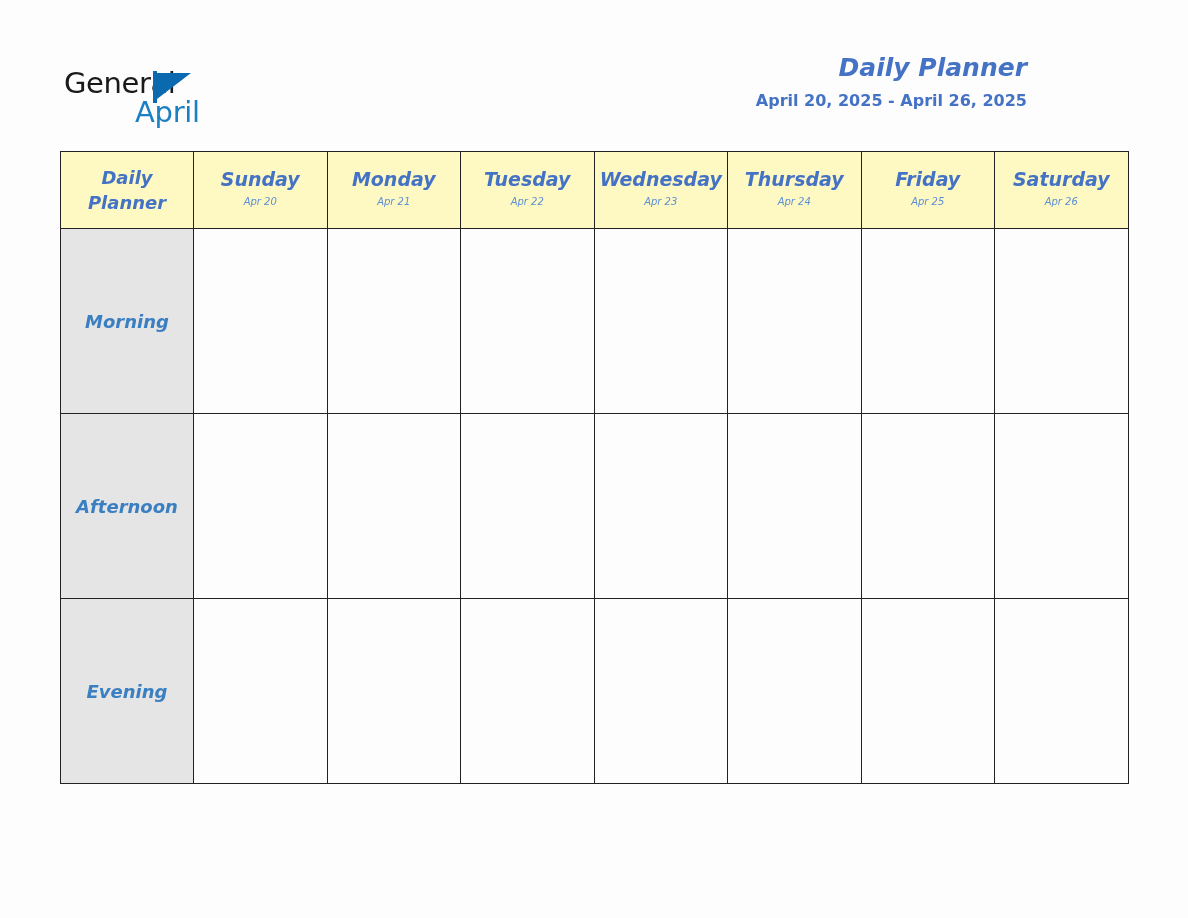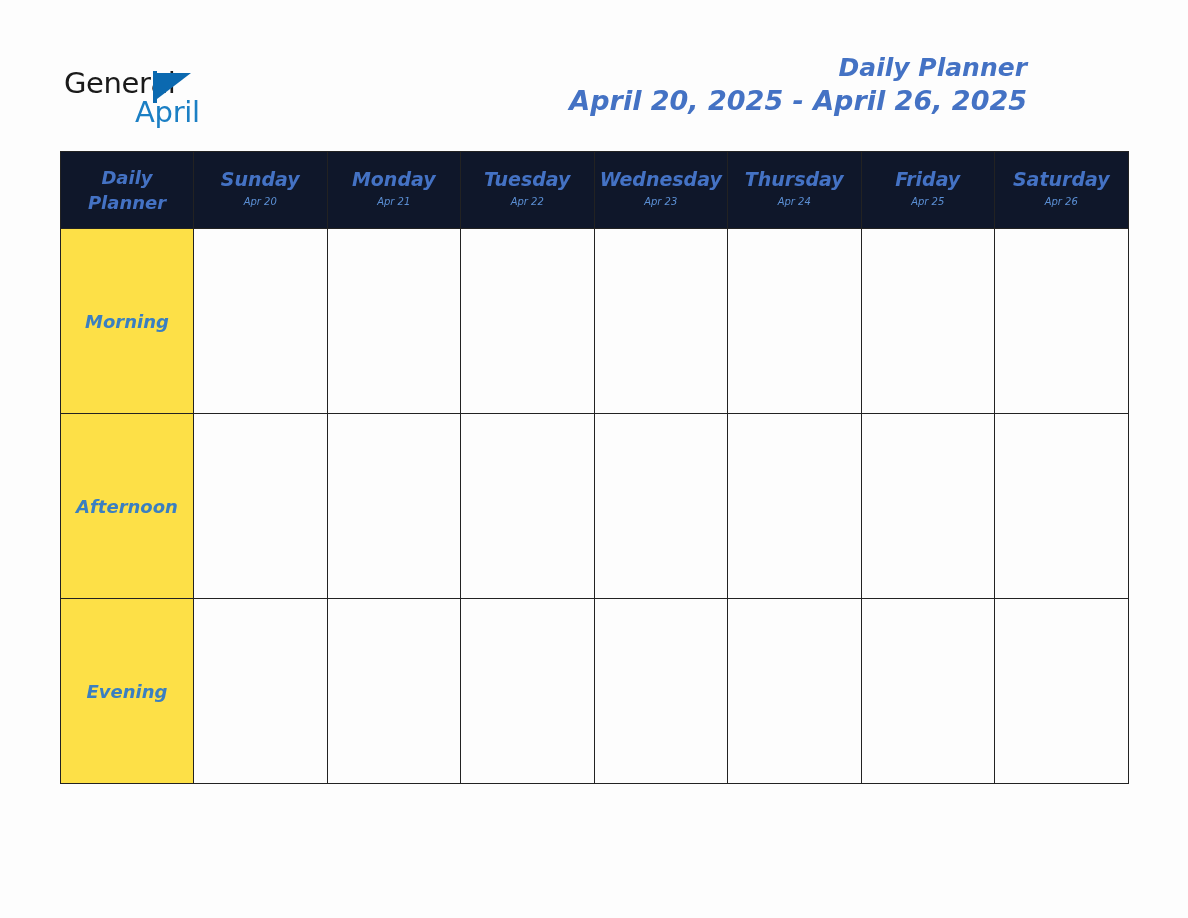--- a/index.html
+++ b/index.html
@@ -91,23 +91,22 @@
     font-family: "DejaVu Sans", sans-serif;
     font-style: italic;
     font-weight: bold;
     font-size: 25px;
     color: #4472c4;
     line-height: 32px;
     white-space: nowrap;
   }
   .title-range {
     font-family: "DejaVu Sans", sans-serif;
-    font-style: italic;
-    font-weight: bold;
-    font-size: 27px;
+    font-weight: bold;
+    font-size: 16px;
     color: #4472c4;
     line-height: 34px;
     white-space: nowrap;
   }
 
   
   .planner {
     position: absolute;
     left: 60px;
     top: 151px;
@@ -119,21 +118,21 @@
     border: 1px solid #222222;
     padding: 0;
     margin: 0;
   }
 
   col.col-label { width: 133px; }
   col.col-day   { width: 133.5px; }
 
   
   .hcell {
-    background: #0f172a;
+    background: #fef9c3;
     height: 76px;
     vertical-align: middle;
     text-align: center;
   }
   .day-name {
     font-family: "DejaVu Sans", sans-serif;
     font-style: italic;
     font-weight: bold;
     font-size: 19px;
     color: #4472c4;
@@ -154,21 +153,21 @@
     font-style: italic;
     font-weight: bold;
     font-size: 18px;
     color: #4472c4;
     line-height: 25px;
     white-space: nowrap;
   }
 
   
   .rowlabel {
-    background: #fde047;
+    background: #e5e5e5;
     width: 133px;
     height: 184px;
     vertical-align: middle;
     text-align: center;
   }
   .rowlabel-text {
     font-family: "DejaVu Sans", sans-serif;
     font-style: italic;
     font-weight: bold;
     font-size: 18px;

